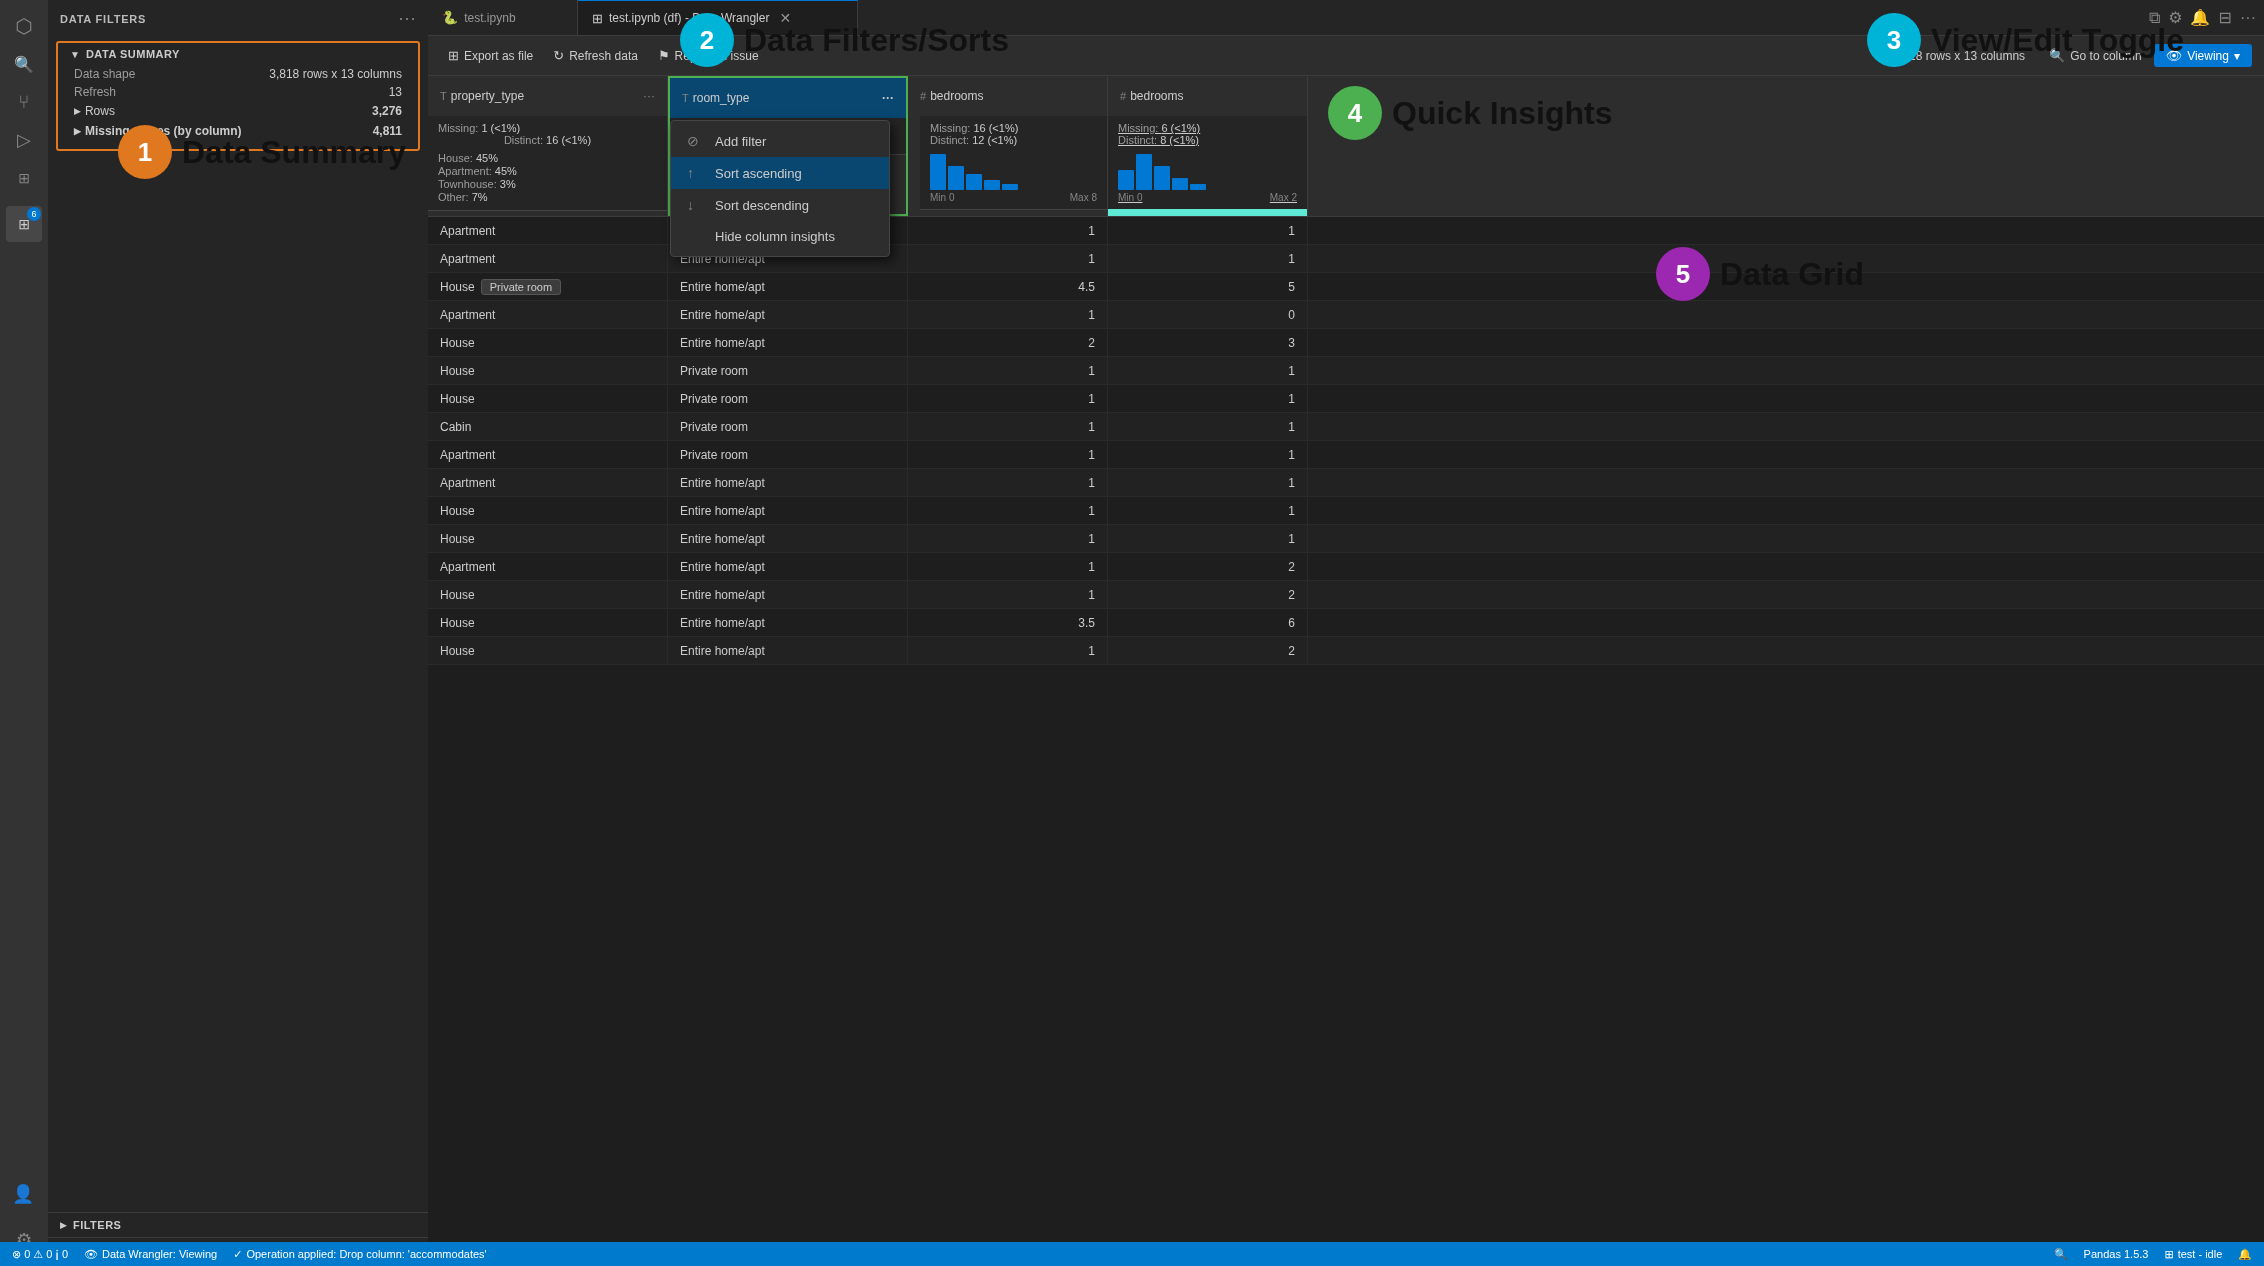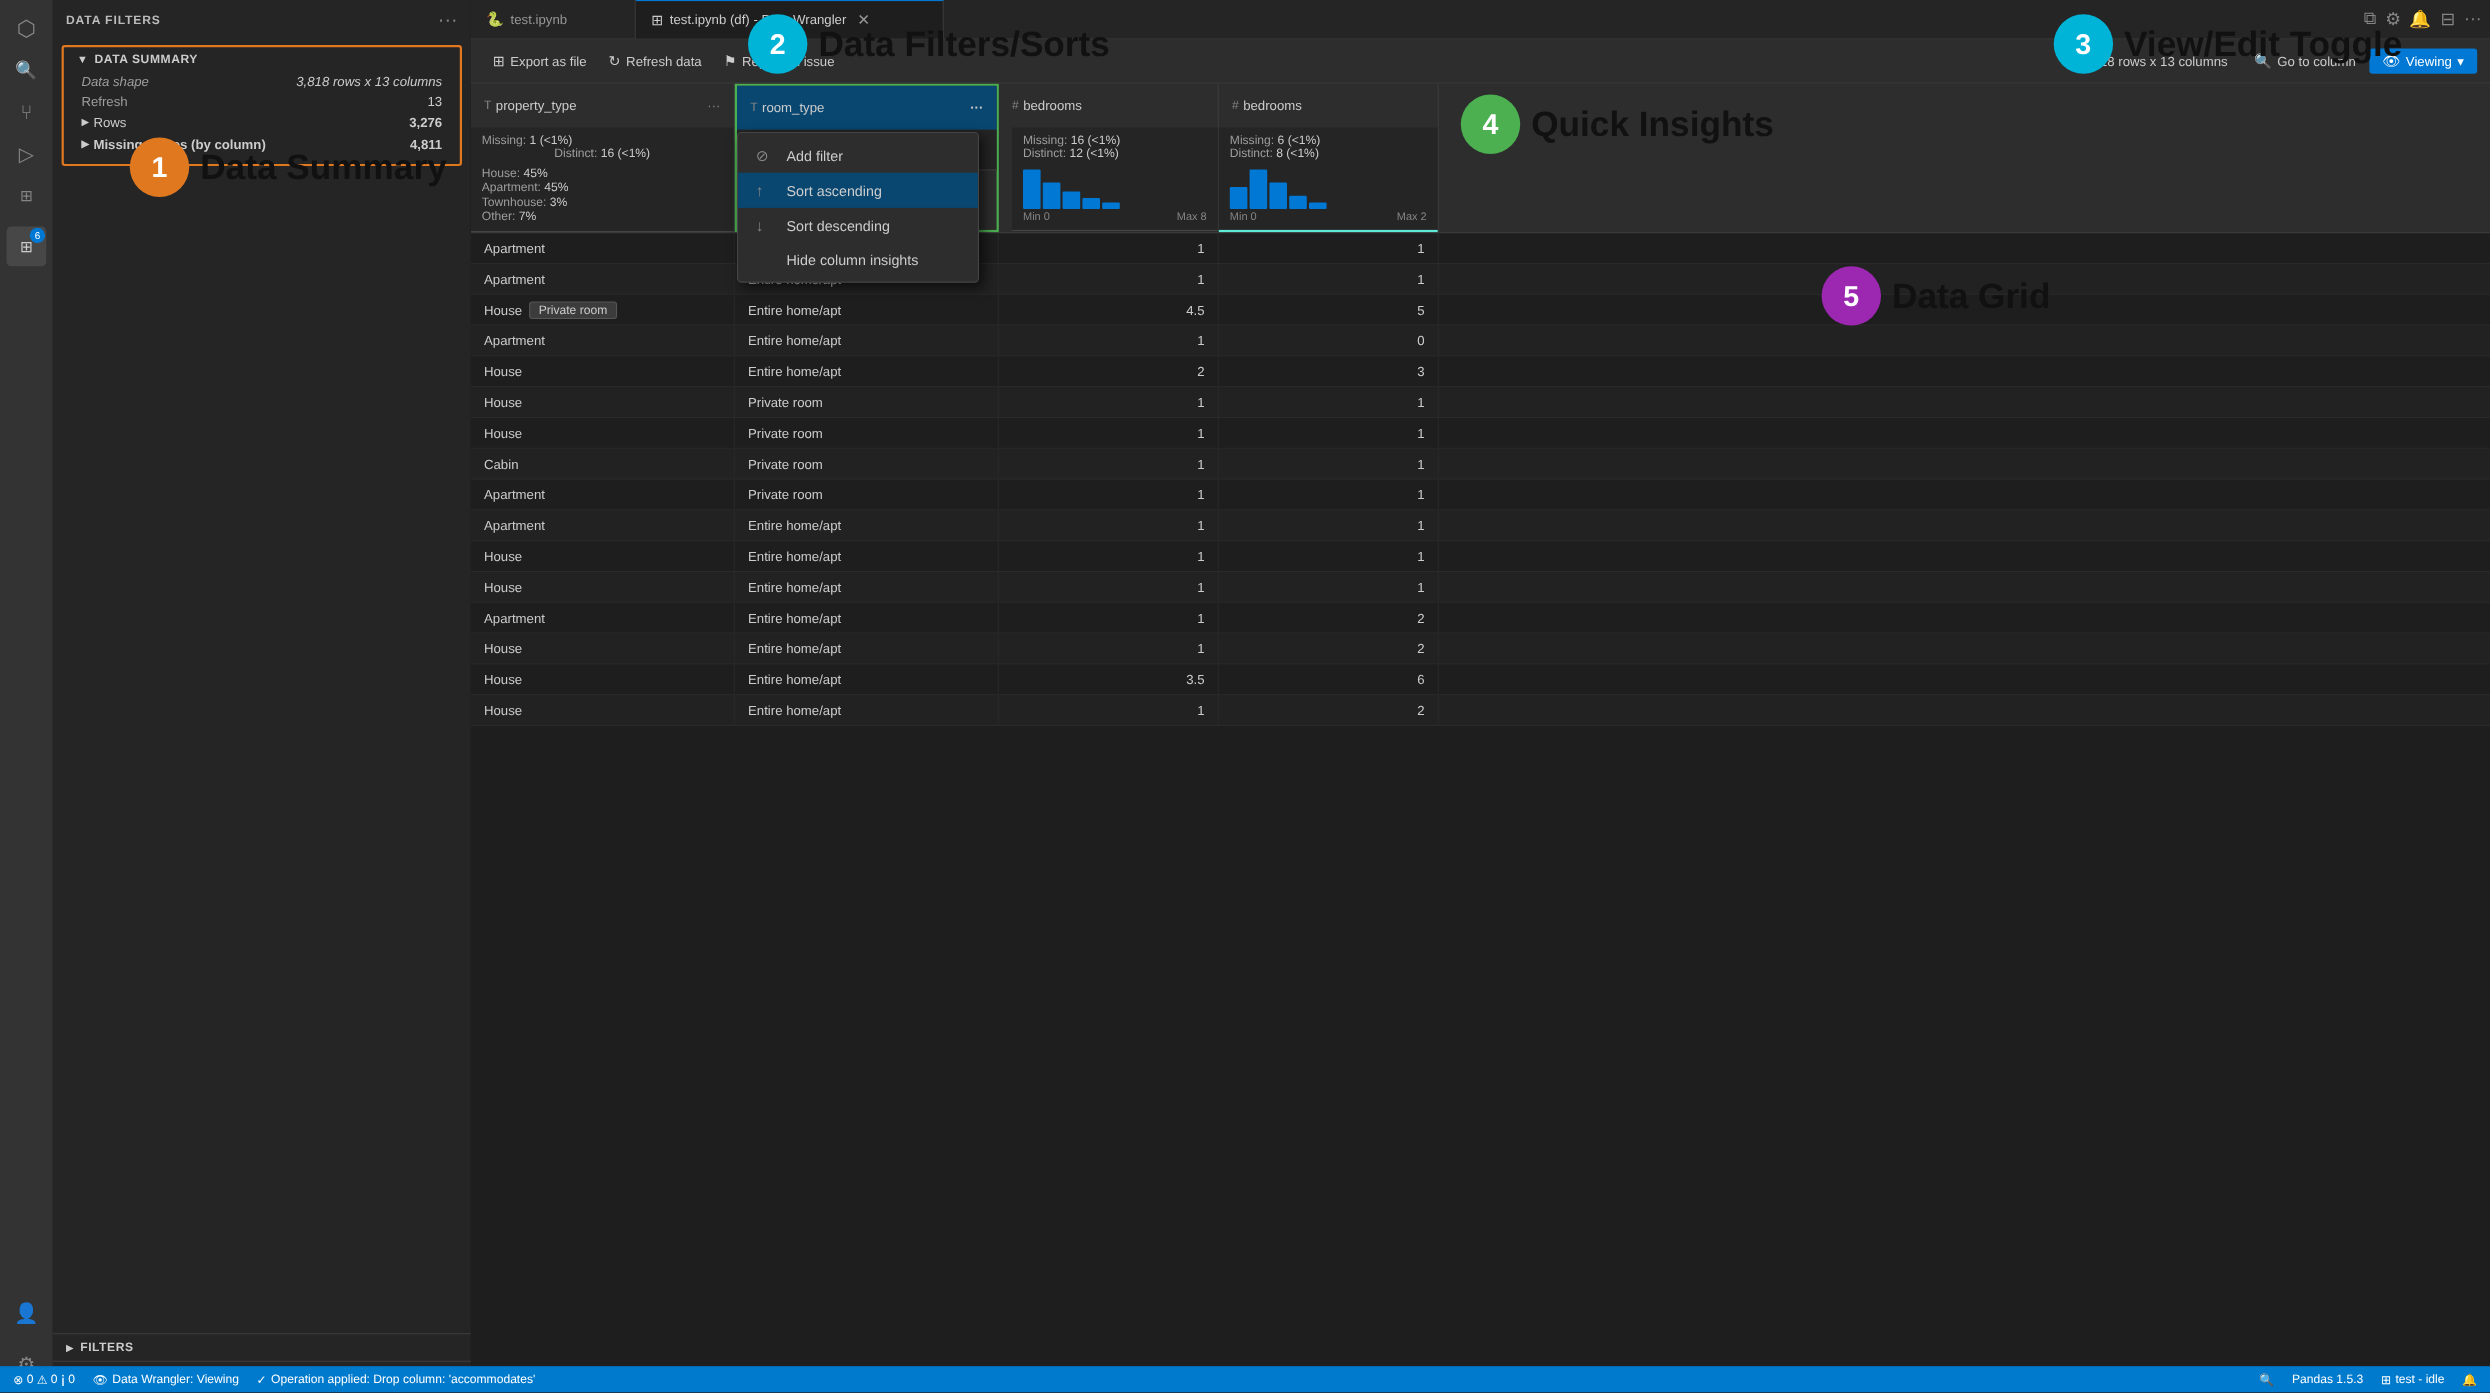--- a/index.html
+++ b/index.html
@@ -56,21 +56,21 @@
         <div style="padding:8px 12px;display:flex;align-items:center;justify-content:space-between;">
           <span style="font-size:11px;font-weight:600;color:#bbbbbb;letter-spacing:0.8px;">DATA FILTERS</span>
           <span style="color:#858585;cursor:pointer;font-size:18px;">···</span>
         </div>
 
         <div style="border:2px solid #e07820;border-radius:3px;margin:4px 8px;padding-bottom:8px;position:relative;">
           <div style="display:flex;align-items:center;padding:5px 12px;cursor:pointer;">
             <span style="margin-right:6px;font-size:10px;color:#cccccc;">▼</span>
             <span style="font-size:11px;font-weight:600;color:#cccccc;letter-spacing:0.5px;">DATA SUMMARY</span>
           </div>
-          <div style="display:flex;justify-content:space-between;padding:2px 16px;font-style:italic;">
+          <div style="display:flex;justify-content:space-between;padding:2px 16px;">
             <span style="font-size:12px;color:#9d9d9d;">Data shape</span>
             <span style="font-size:12px;color:#cccccc;">3,818 rows x 13 columns</span>
           </div>
           <div style="display:flex;justify-content:space-between;padding:2px 16px;">
             <span style="font-size:12px;color:#9d9d9d;">Refresh</span>
             <span style="font-size:12px;color:#cccccc;">13</span>
           </div>
           <div style="display:flex;justify-content:space-between;padding:3px 16px;cursor:pointer;">
             <span style="font-size:12px;color:#cccccc;display:flex;align-items:center;gap:4px;">
                 <span style="font-size:9px;">▶</span> 
@@ -236,21 +236,21 @@
                 </div>
               </div>
             </div>
 
             <div style="width:200px;flex-shrink:0;border-right:1px solid #3c3c3c;position:relative;">
               <div style="height:40px;display:flex;align-items:center;padding:0 12px;gap:4px;font-size:12px;font-weight:500;color:#cccccc;">
                 <span style="font-size:11px;color:#858585;">#</span>
                 <span>bedrooms</span>
               </div>
 
-              <div style="background:#252526;padding:6px 10px;border-bottom:2px solid #5eead4;">
+              <div style="background:#252526;padding:6px 10px;border-bottom:7px solid #5eead4;text-decoration:underline;">
                 <div style="font-size:11px;color:#9d9d9d;">Missing: <span style="color:#cccccc;">6 (&lt;1%)</span></div>
                 <div style="font-size:11px;color:#9d9d9d;">Distinct: <span style="color:#cccccc;">8 (&lt;1%)</span></div>
 
                 <div style="display:flex;align-items:flex-end;gap:2px;height:40px;margin-top:4px;">
                   <div style="width:16px;height:20px;background:#0078d4;border-radius:1px;"></div>
                   <div style="width:16px;height:36px;background:#0078d4;border-radius:1px;"></div>
                   <div style="width:16px;height:24px;background:#0078d4;border-radius:1px;"></div>
                   <div style="width:16px;height:12px;background:#0078d4;border-radius:1px;"></div>
                   <div style="width:16px;height:6px;background:#0078d4;border-radius:1px;"></div>
                 </div>

